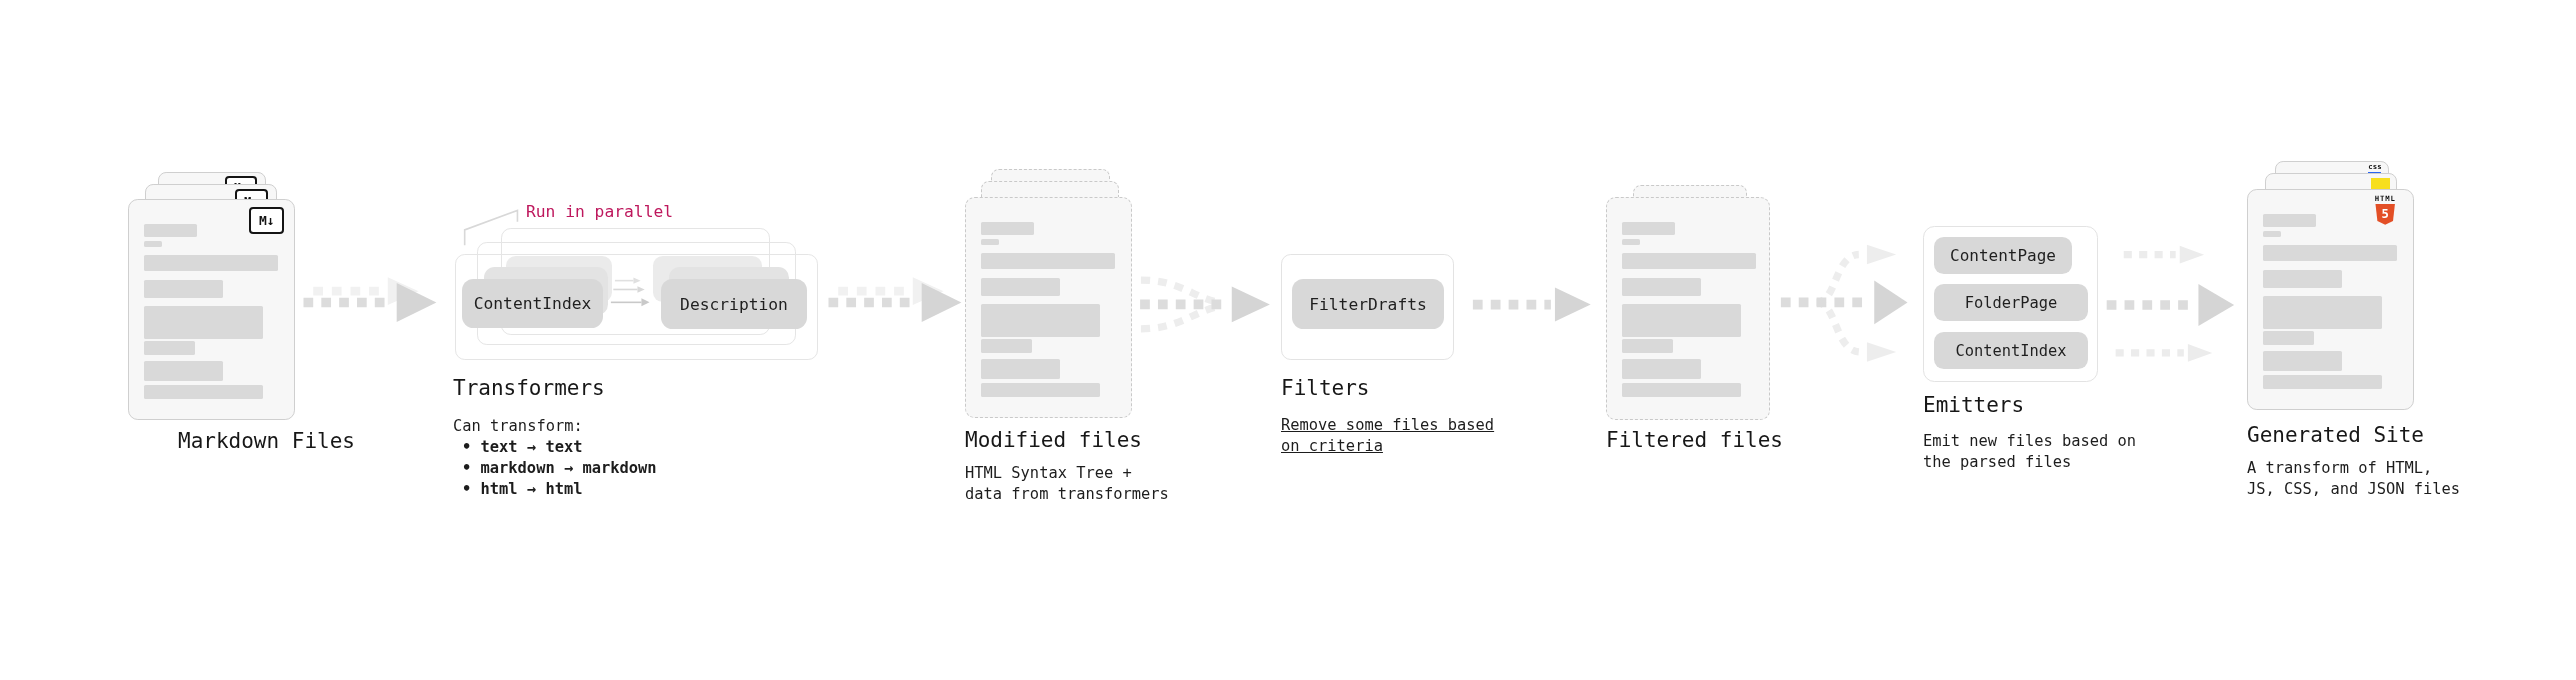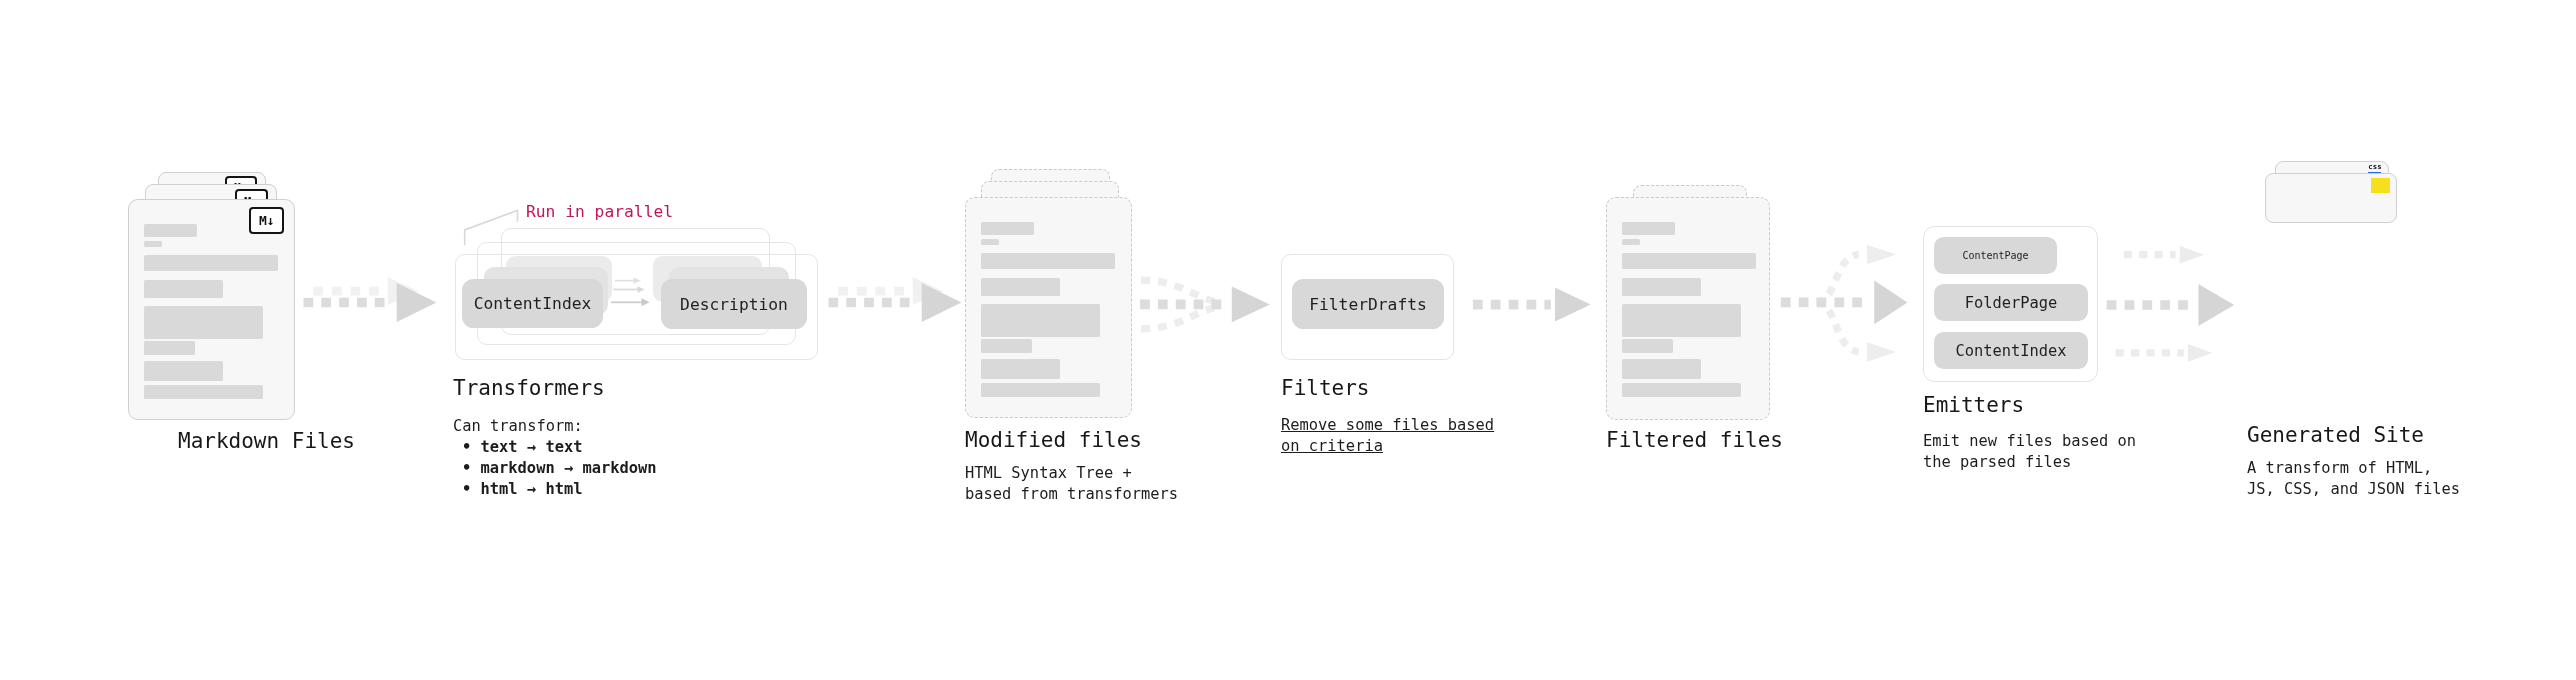--- a/index.html
+++ b/index.html
@@ -129,21 +129,21 @@
       <div class="bar" style="left: 14.6px; top: 55px; width: 134px; height: 16.3px;"></div>
       <div class="bar" style="left: 14.6px; top: 80px; width: 79px; height: 18px;"></div>
       <div class="bar" style="left: 14.6px; top: 106px; width: 119px; height: 32.5px;"></div>
       <div class="bar" style="left: 14.6px; top: 141px; width: 51px; height: 14px;"></div>
       <div class="bar" style="left: 14.6px; top: 161px; width: 79px; height: 19.5px;"></div>
       <div class="bar" style="left: 14.6px; top: 185px; width: 119px; height: 14px;"></div>
     </div>
   <div class="title" style="left:965px;top:428px;">Modified files</div>
   <div class="body" style="left:965px;top:463px;">
     <div>HTML Syntax Tree +</div>
-    <div>based from transformers</div>
+    <div>data from transformers</div>
   </div>
 
   <svg class="arr" style="left:1136px;top:272px;" width="138" height="73" viewBox="0 0 170 90">
     <path d="M 6,10 C 55,10 70,32 105,38" fill="none" stroke="#ededed" stroke-width="9" stroke-dasharray="11 10"></path>
     <path d="M 6,70 C 55,70 70,48 105,42" fill="none" stroke="#ededed" stroke-width="9" stroke-dasharray="11 10"></path>
     <line x1="5" y1="40" x2="112" y2="40" stroke="#dcdcdc" stroke-width="12" stroke-dasharray="12 10"></line>
     <polygon points="118,18 165,40 118,62" fill="#d5d5d5"></polygon>
   </svg>
 
   <div class="holder" style="left:1281px;top:254px;width:173px;height:106px;border-radius:9.8px;"></div>
@@ -177,21 +177,21 @@
   <svg class="arr" style="left:1776px;top:239px;" width="138" height="130" viewBox="0 0 170 160">
     <path d="M 50,78 C 75,78 72,20 102,19" fill="none" stroke="#ededed" stroke-width="9" stroke-dasharray="10 9"></path>
     <polygon points="112,7 148,19 112,31" fill="#ededed"></polygon>
     <path d="M 50,78 C 75,78 72,136 102,139" fill="none" stroke="#ededed" stroke-width="9" stroke-dasharray="10 9"></path>
     <polygon points="112,127 148,139 112,151" fill="#ededed"></polygon>
     <line x1="6" y1="78" x2="116" y2="78" stroke="#dcdcdc" stroke-width="12" stroke-dasharray="12 10"></line>
     <polygon points="121,51 162,78 121,105" fill="#d5d5d5"></polygon>
   </svg>
 
   <div class="holder" style="left:1923px;top:226px;width:175px;height:156px;"></div>
-  <div class="pbox" style="left:1934px;top:237px;width:123px;height:37px;border-radius:9.8px;font-size:10px;">
+  <div class="pbox" style="left:1934px;top:237px;width:138px;height:37px;border-radius:9.8px;font-size:16px;">
       <span>ContentPage</span>
     </div>
   <div class="pbox" style="left:1934px;top:284px;width:154px;height:37px;border-radius:9.8px;font-size:15.4px;">
       <span>FolderPage</span>
     </div>
   <div class="pbox" style="left:1934px;top:332px;width:154px;height:37px;border-radius:9.8px;font-size:15.4px;">
       <span>ContentIndex</span>
     </div>
   <div class="title" style="left:1923px;top:393px;">Emitters</div>
   <div class="body" style="left:1923px;top:431px;">
@@ -210,20 +210,36 @@
 
   <div class="card small" style="left:2275px;top:161px;width:114px;height:45px;">
     <div class="cssicon" style="right:4.9px;top:2.4px;width:16.3px;">
       <div class="csstxt">css</div>
       <div class="cssbar" style="background: rgb(41, 101, 241);"></div>
     </div>
   </div>
   <div class="card small" style="left:2265px;top:173px;width:132px;height:50px;">
     <div class="jsicon" style="right: 5.7px; top: 4.1px; width: 19.5px; height: 14.6px; background: rgb(247, 223, 30);"></div>
   </div>
+  <div class="card" style="left:2247px;top:189px;width:167px;height:221px;">
+    <div class="h5icon" style="right:9.8px;top:4.9px;">
+      <div class="h5txt">HTML</div>
+      <div class="shield" style="background: rgb(227, 79, 38);">
+        <span class="five">5</span>
+      </div>
+    </div>
+  <div class="bar" style="left: 14.6px; top: 24.4px; width: 53px; height: 12.2px;"></div>
+      <div class="bar" style="left: 14.6px; top: 41px; width: 18.7px; height: 5.7px;"></div>
+      <div class="bar" style="left: 14.6px; top: 55px; width: 134px; height: 16.3px;"></div>
+      <div class="bar" style="left: 14.6px; top: 80px; width: 79px; height: 18px;"></div>
+      <div class="bar" style="left: 14.6px; top: 106px; width: 119px; height: 32.5px;"></div>
+      <div class="bar" style="left: 14.6px; top: 141px; width: 51px; height: 14px;"></div>
+      <div class="bar" style="left: 14.6px; top: 161px; width: 79px; height: 19.5px;"></div>
+      <div class="bar" style="left: 14.6px; top: 185px; width: 119px; height: 14px;"></div>
+    </div>
   <div class="title" style="left:2247px;top:423px;">Generated Site</div>
   <div class="body" style="left:2247px;top:458px;">
     <div>A transform of HTML,</div>
     <div>JS, CSS, and JSON files</div>
   </div>
 
 </div>
 
 
 </body></html>

